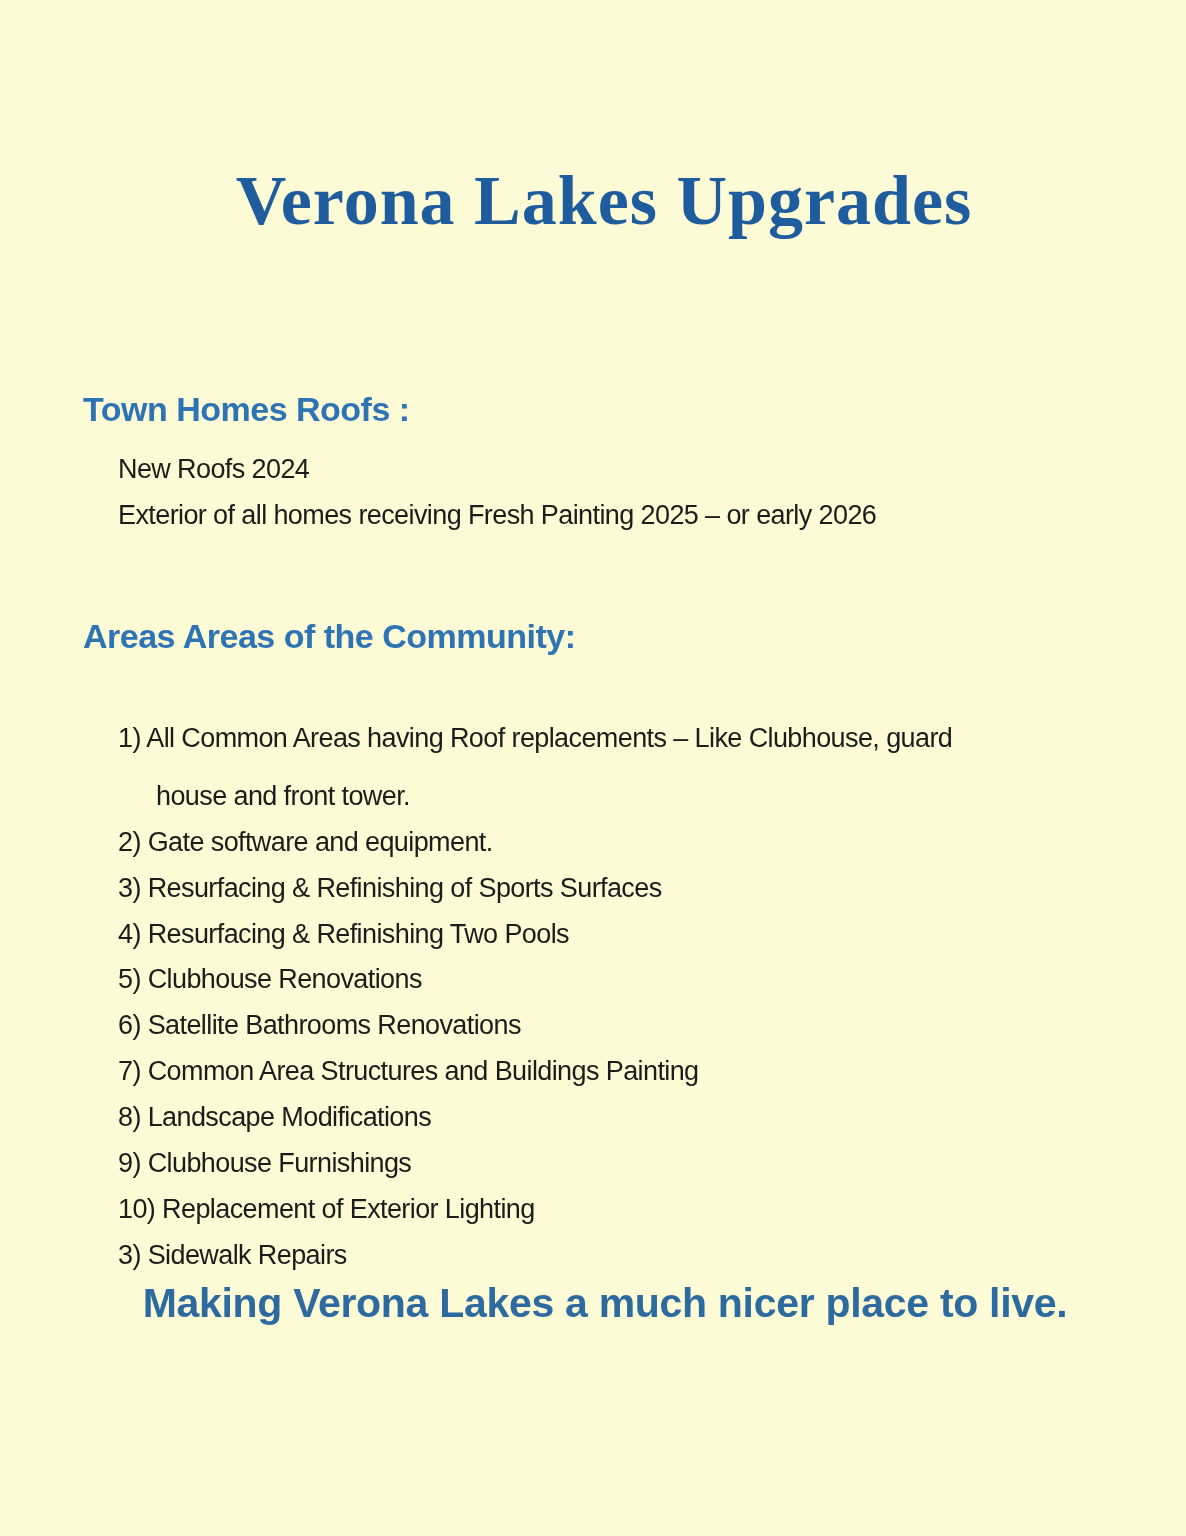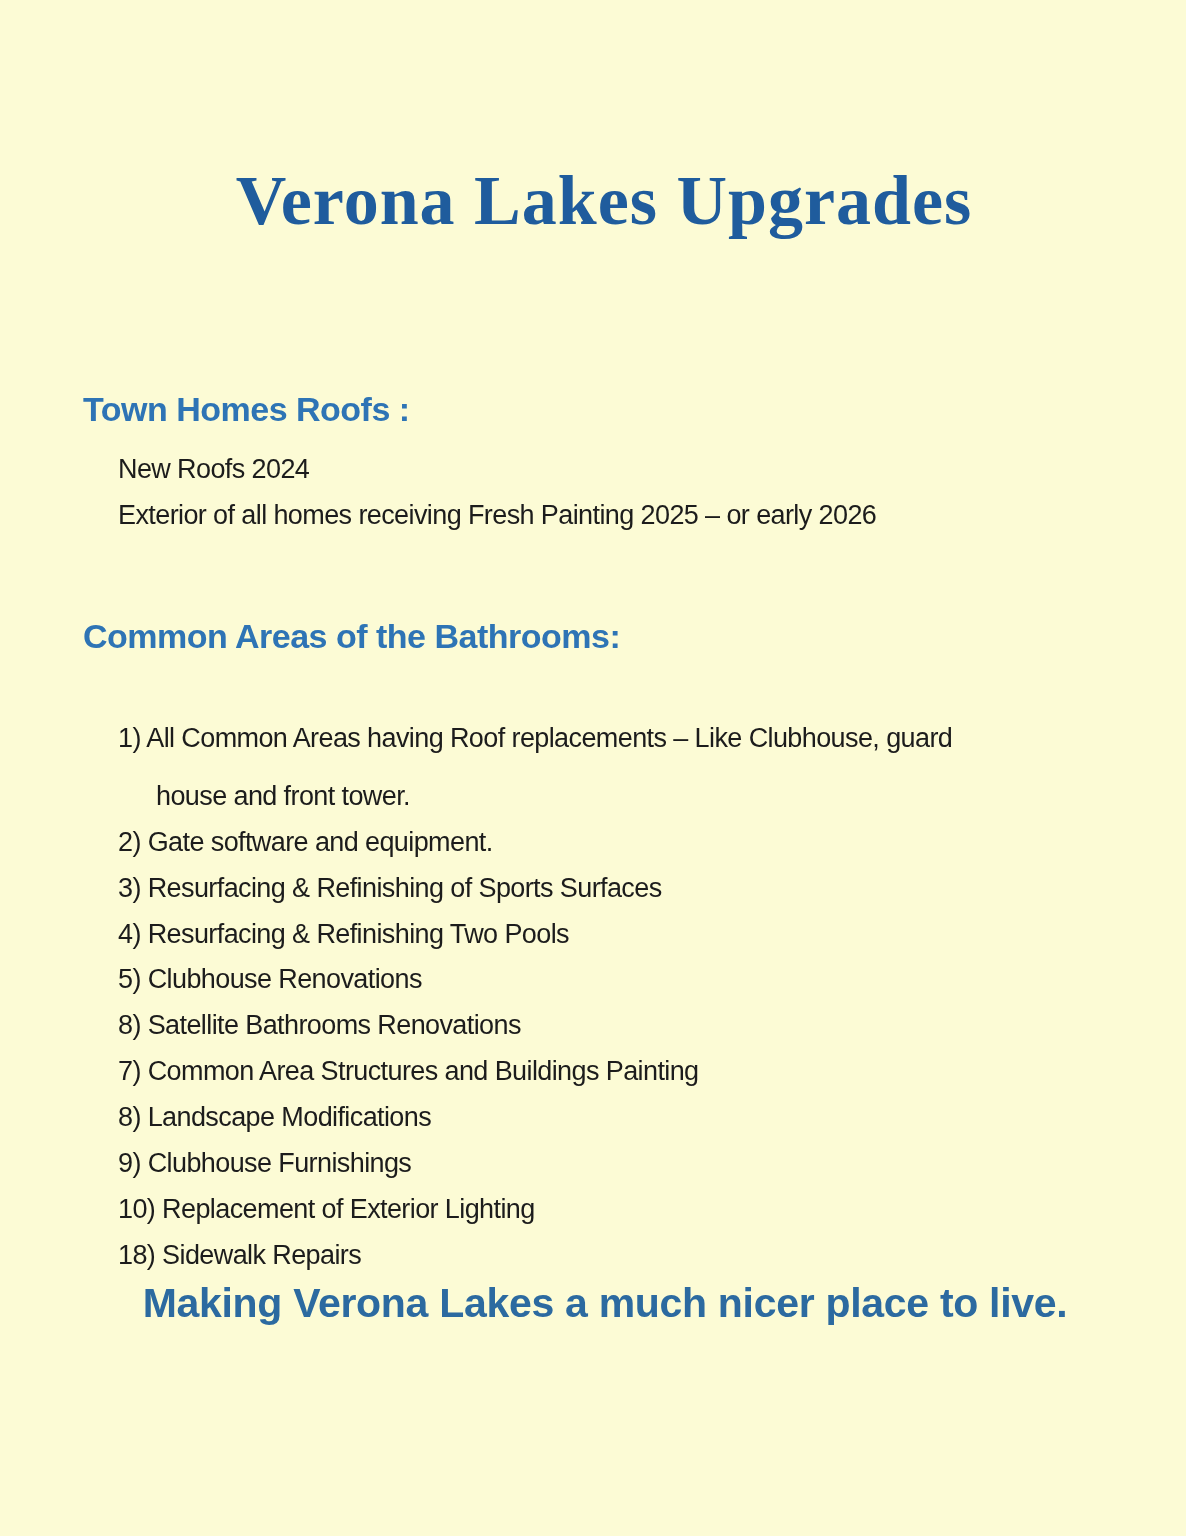--- a/index.html
+++ b/index.html
@@ -83,32 +83,32 @@
 
   <h1 class="doc-title">Verona Lakes Upgrades</h1>
 
   <h2 class="section-heading heading-town-homes">Town Homes Roofs :</h2>
 
   <div class="lines town-homes-lines">
     <div class="line">New Roofs 2024</div>
     <div class="line">Exterior of all homes receiving Fresh Painting 2025 – or early 2026</div>
   </div>
 
-  <h2 class="section-heading heading-common-areas">Common Areas of the Bathrooms:</h2>
+  <h2 class="section-heading heading-common-areas">Areas Areas of the Community:</h2>
 
   <div class="lines common-areas-lines">
     <div class="line">1) All Common Areas having Roof replacements – Like Clubhouse, guard</div>
     <div class="line cont">house and front tower.</div>
     <div class="line">2) Gate software and equipment.</div>
     <div class="line">3) Resurfacing &amp; Refinishing of Sports Surfaces</div>
     <div class="line">4) Resurfacing &amp; Refinishing Two Pools</div>
     <div class="line">5) Clubhouse Renovations</div>
-    <div class="line">8) Satellite Bathrooms Renovations</div>
+    <div class="line">6) Satellite Bathrooms Renovations</div>
     <div class="line">7) Common Area Structures and Buildings Painting</div>
     <div class="line">8) Landscape Modifications</div>
     <div class="line">9) Clubhouse Furnishings</div>
     <div class="line">10) Replacement of Exterior Lighting</div>
-    <div class="line">18) Sidewalk Repairs</div>
+    <div class="line">3) Sidewalk Repairs</div>
   </div>
 
   <p class="doc-footer">Making Verona Lakes a much nicer place to live.</p>
 
 </div>
 
 </body></html>

